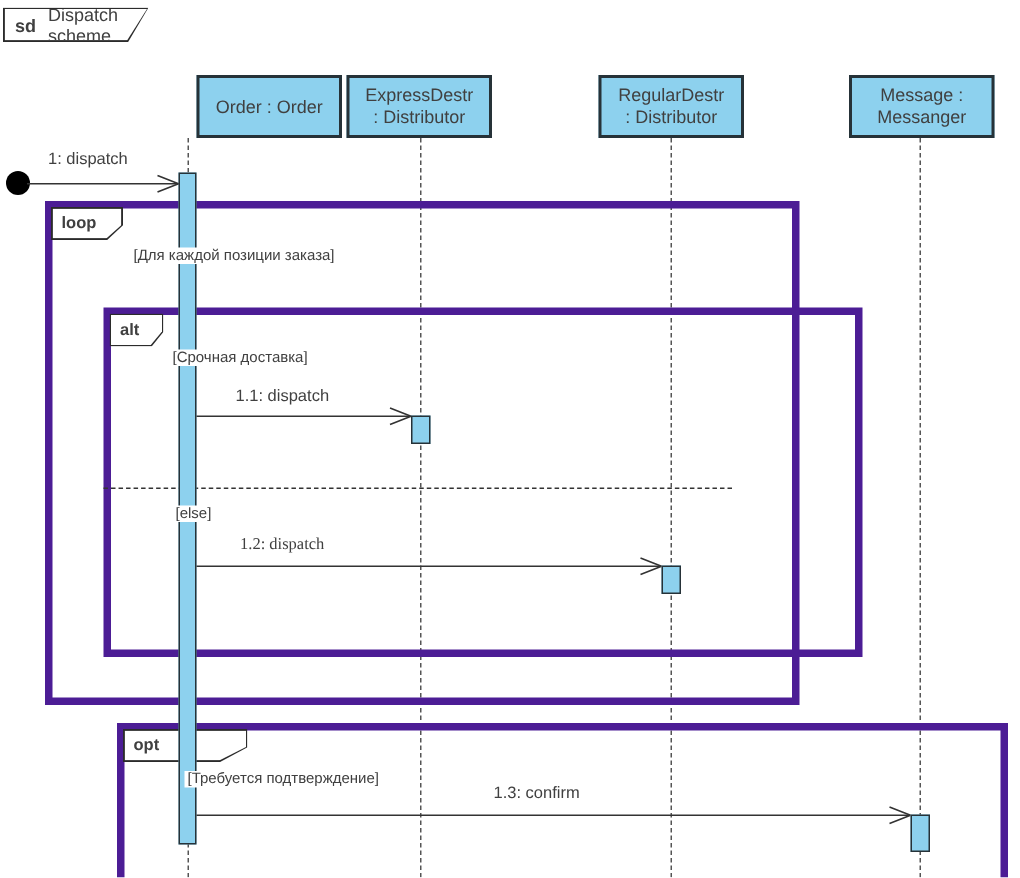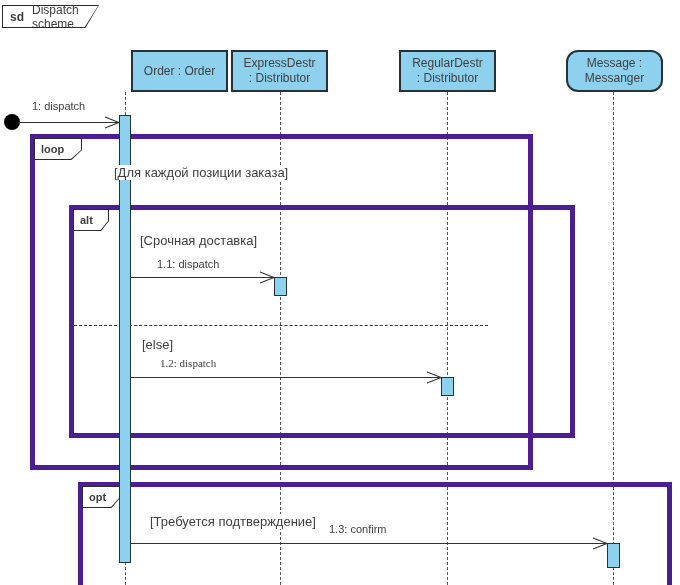--- a/index.html
+++ b/index.html
@@ -22,21 +22,21 @@
     background:#8DD1EE;border:2px solid #263238;box-sizing:border-box;
     display:flex;align-items:center;justify-content:center;text-align:center;
     font-size:12px;line-height:1.25;white-space:pre-line;z-index:3;}
   
   .frame{position:absolute;border:5px solid #4c1d95;box-sizing:border-box;z-index:2;background:transparent;}
   .frame-label{position:absolute;left:-1px;top:-1px;
     clip-path:polygon(0 0,100% 0,100% 55%,78% 100%,0 100%);background:#2b2b2b;}
   .frame-label-inner{position:absolute;left:1px;top:1px;right:1px;bottom:1px;
     clip-path:polygon(0 0,100% 0,100% 55%,78% 100%,0 100%);background:#fff;
     display:flex;align-items:center;padding-left:6px;font-weight:bold;font-size:11px;box-sizing:border-box;}
-  .guard-label{position:absolute;font-size:13px;background:#fff;padding:0 2px;z-index:4;white-space:nowrap;margin-left:25px;}
+  .guard-label{position:absolute;font-size:10px;background:#fff;padding:0 2px;z-index:4;white-space:nowrap;}
   .alt-separator{position:absolute;height:0;border-top:1px dashed #333;z-index:2;}
   
   .msg-line{position:absolute;height:0;border-top:1px solid #333;z-index:4;}
   .msg-label{position:absolute;font-size:11px;background:#fff;padding:0 2px;z-index:4;white-space:nowrap;}
   .arrowhead{position:absolute;z-index:4;}
   .found-circle{position:absolute;width:16px;height:16px;border-radius:50%;background:#000;z-index:4;}
   
   .activation{position:absolute;background:#8DD1EE;border:1px solid #263238;box-sizing:border-box;z-index:3;}
 </style>
 </head>
@@ -60,21 +60,21 @@
     <span>Order : Order</span>
   </div>
   <div class="lifeline-head" style="left:231px;">
     <span>ExpressDestr
 : Distributor</span>
   </div>
   <div class="lifeline-head" style="left:399px;">
     <span>RegularDestr
 : Distributor</span>
   </div>
-  <div class="lifeline-head" style="left:566px;border-radius:12px;">
+  <div class="lifeline-head" style="left:566px;">
     <span>Message :
 Messanger</span>
   </div>
 
   <div class="frame" style="left:30px;top:134px;width:503px;height:336px;">
     <div class="frame-label" style="width:48px;height:22px;">
       <div class="frame-label-inner">
         <span>loop</span>
       </div>
     </div>
@@ -86,21 +86,21 @@
       <div class="frame-label-inner">
         <span>alt</span>
       </div>
     </div>
   </div>
   <div class="guard-label" style="left:113px;top:233px;">[Срочная доставка]</div>
   <div class="alt-separator" style="left:69px;top:325px;width:419px;"></div>
   <div class="guard-label" style="left:115px;top:337px;">[else]</div>
 
   <div class="frame" style="left:78px;top:482px;width:594px;height:115px;">
-    <div class="frame-label" style="width:38px;height:22px;">
+    <div class="frame-label" style="width:38px;height:22px;padding-left:45px;">
       <div class="frame-label-inner">
         <span>opt</span>
       </div>
     </div>
   </div>
   <div class="guard-label" style="left:123px;top:514px;">[Требуется подтверждение]</div>
 
   <div class="activation" style="left:119px;top:115px;width:12px;height:448px;"></div>
   <div class="activation" style="left:274px;top:277px;width:13px;height:19px;"></div>
   <div class="activation" style="left:441px;top:377px;width:13px;height:19px;"></div>

